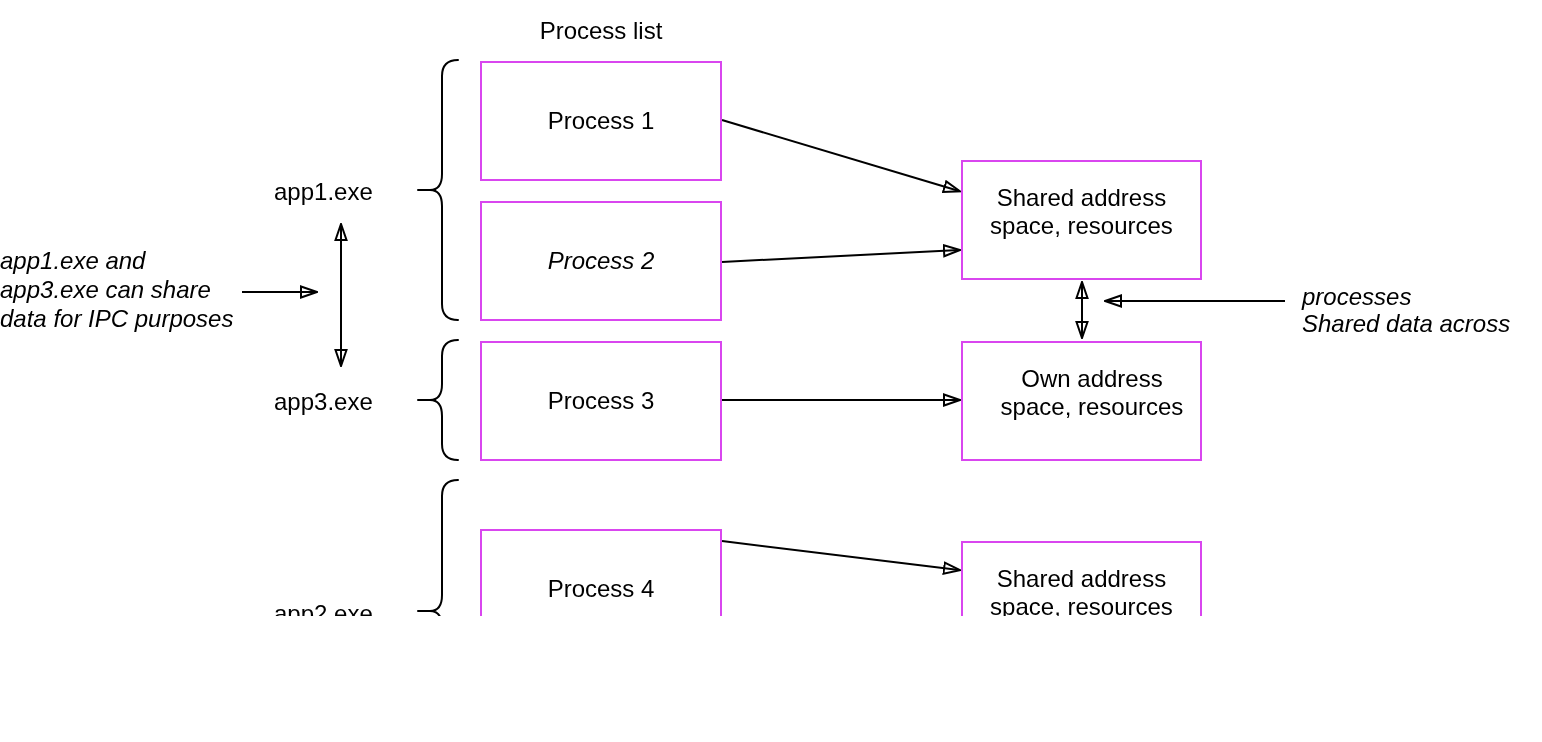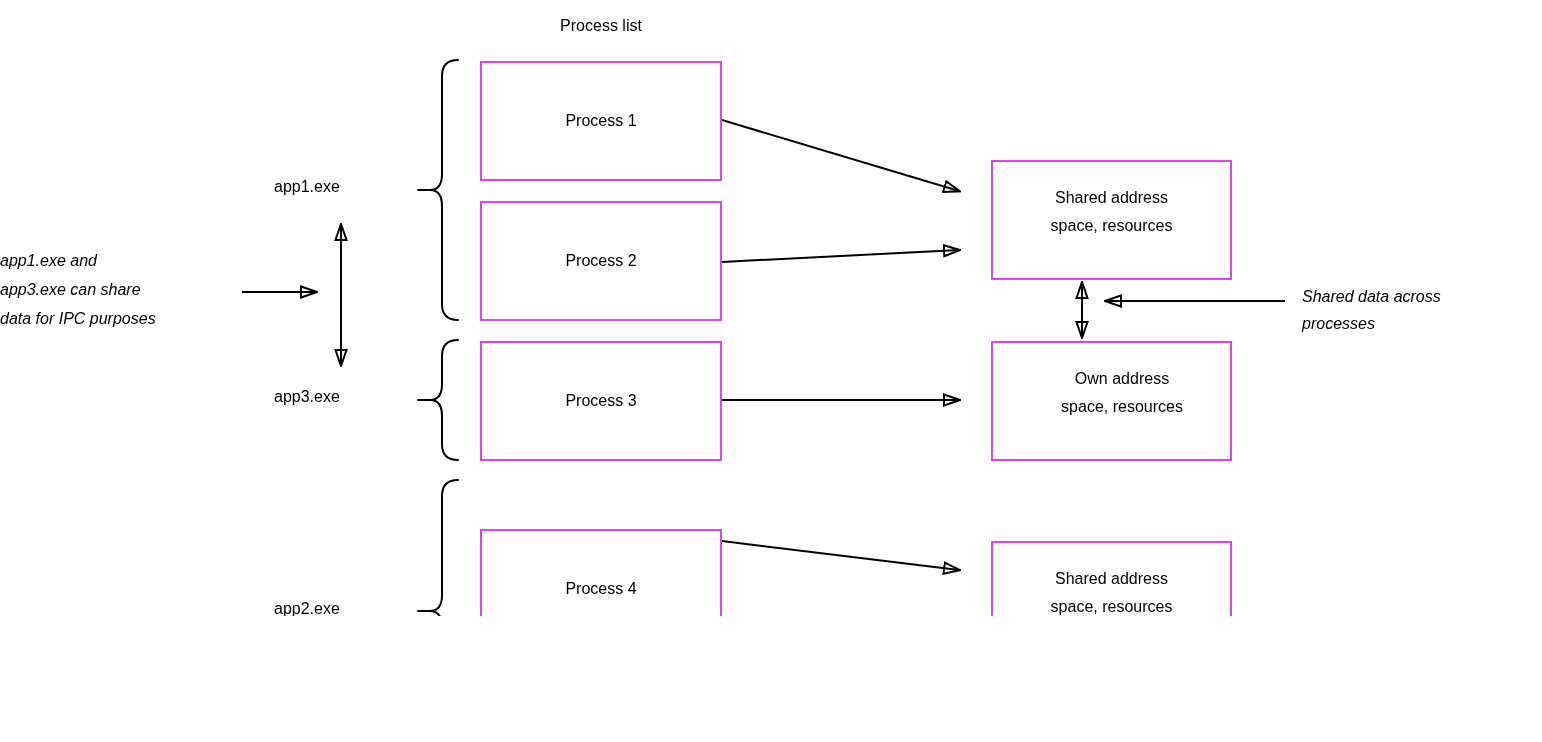--- a/index.html
+++ b/index.html
@@ -6,21 +6,21 @@
     margin: 0;
     padding: 0;
     background: #ffffff;
   }
   .canvas {
     position: relative;
     width: 1542px;
     height: 616px;
     background: #ffffff;
     font-family: "Liberation Sans", sans-serif;
-    font-size: 16px;
+    font-size: 24px;
     color: #000000;
     overflow: hidden;
   }
   .layer {
     position: absolute;
     left: 0;
     top: 0;
     width: 1542px;
     height: 742px;
   }
@@ -39,26 +39,26 @@
     align-items: center;
     justify-content: center;
     text-align: center;
   }
   .pbox {
     left: 480px;
     width: 242px;
     height: 120px;
   }
   #p1 { top: 61px; }
-  #p2 { top: 201px; }
+  #p2 { top: 201px; font-style: italic; }
   #p3 { top: 341px; }
   #p4 { top: 481px; margin-top: 48px; }
   #p5 { top: 621px; }
   .abox {
-    left: 991px;
+    left: 961px;
     width: 241px;
     height: 120px;
     line-height: 28px;
     padding-bottom: 16px;
   }
   #a1 { top: 160px; }
   #a2 { top: 341px; padding-left: 21px; }
   #a3 { top: 541px; }
   .title {
     position: absolute;
@@ -158,17 +158,17 @@
   <div class="applabel" id="app1">app1.exe</div>
   <div class="applabel" id="app3">app3.exe</div>
   <div class="applabel" id="app2">app2.exe</div>
 
   <div class="note" id="note-left">
     <div>app1.exe and</div>
     <div>app3.exe can share</div>
     <div>data for IPC purposes</div>
   </div>
   <div class="note" id="note-right">
+    <div>processes</div>
     <div>Shared data across</div>
-    <div>processes</div>
   </div>
 
 </div>
 
 </body></html>

